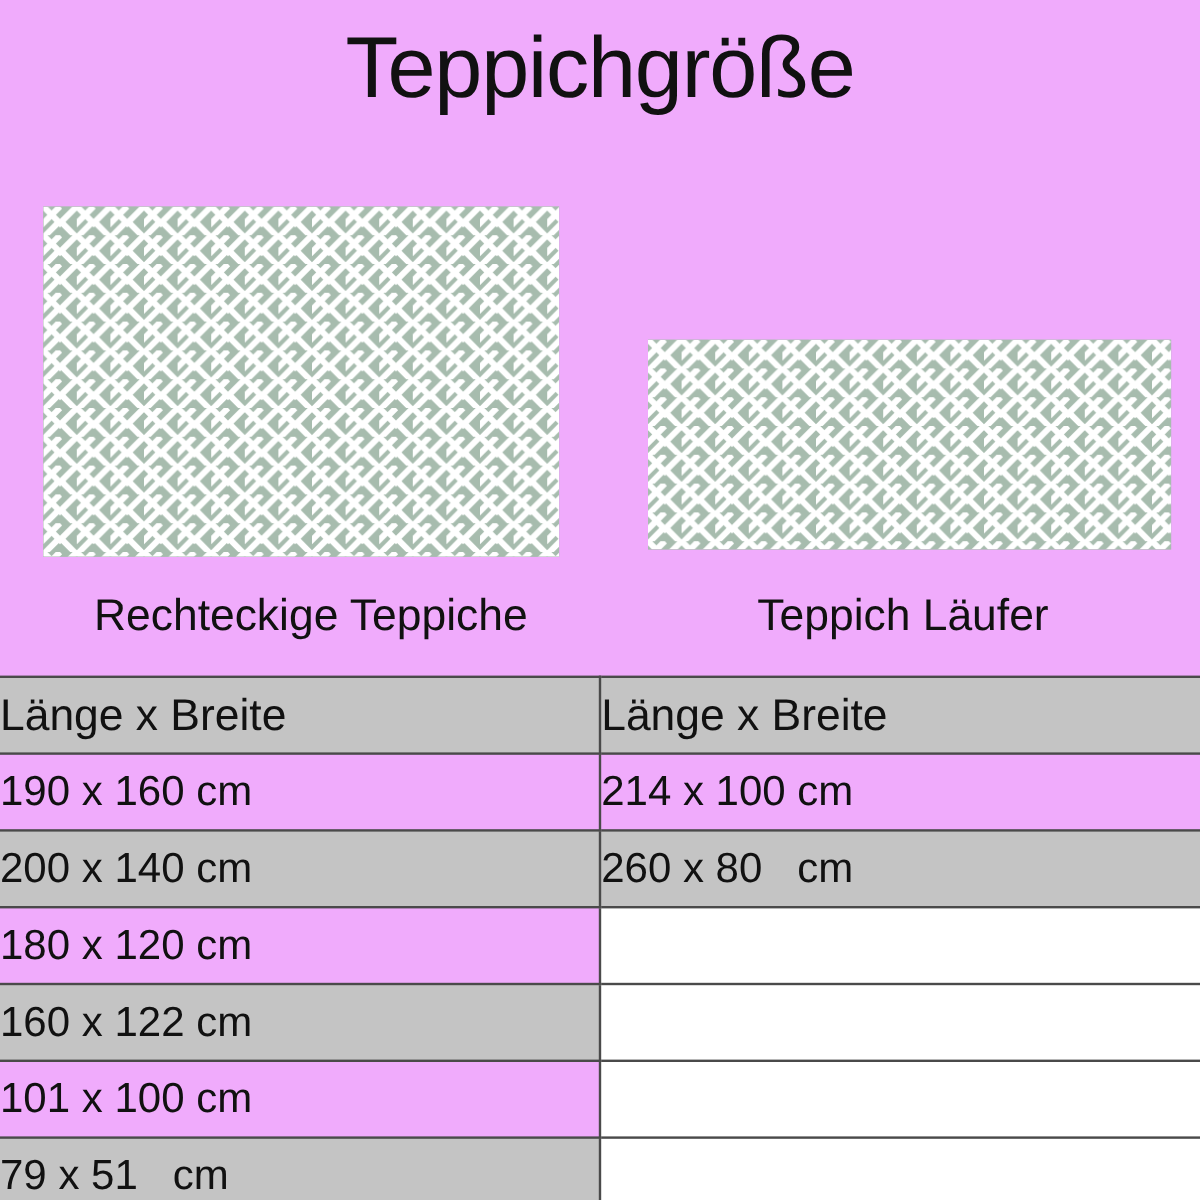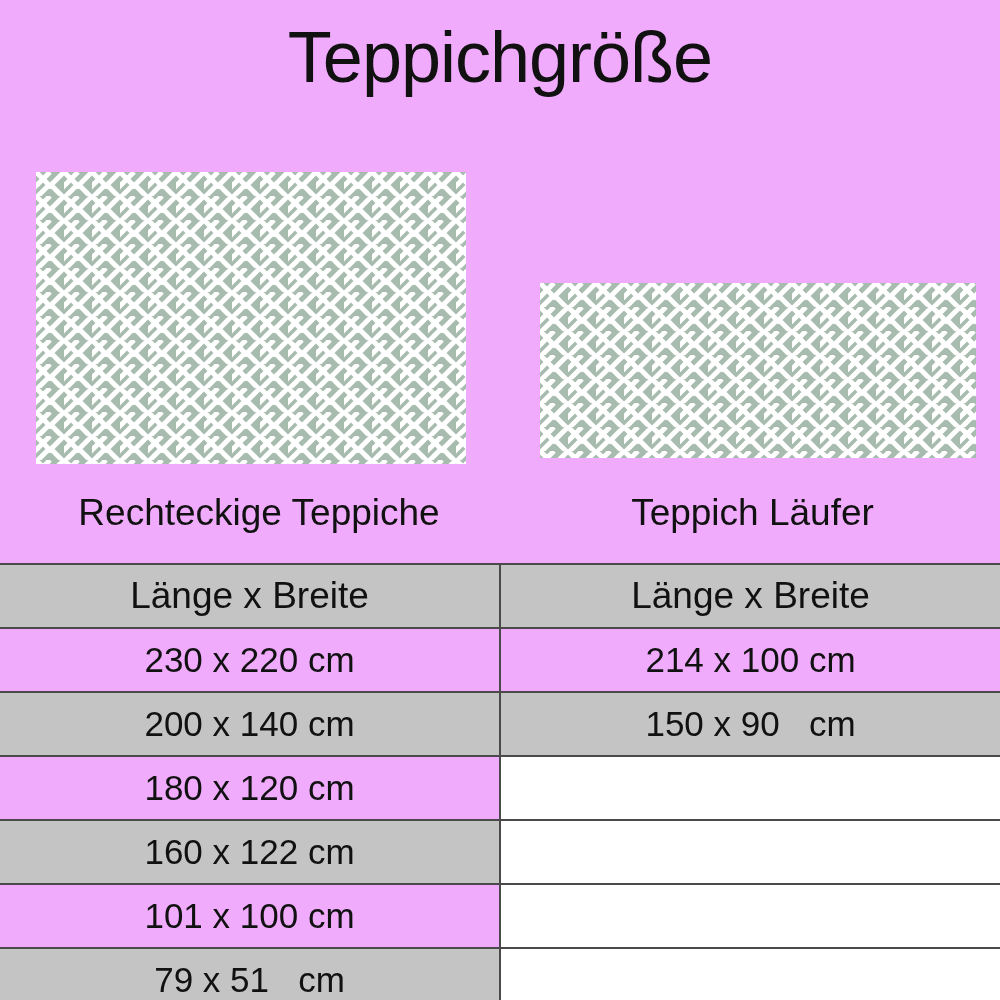--- a/index.html
+++ b/index.html
@@ -85,21 +85,20 @@
     position: absolute;
     left: 0;
     top: 563px;
     width: 1000px;
     border-collapse: collapse;
     table-layout: fixed;
   }
   #size-table td {
     height: 62px;
     border: 2px solid #4a4a4a;
-    text-align: center;
     vertical-align: middle;
     font-size: 35px;
     color: #111111;
     padding: 0;
     white-space: pre;
   }
   #size-table td:first-child { border-left: none; }
   #size-table td:last-child { border-right: none; }
   #size-table tr:first-child td { border-top: 2px solid #4a4a4a; }
   #size-table tr.shaded td {
@@ -153,26 +152,26 @@
   <div class="caption" id="caption-runner">Teppich Läufer</div>
   <div class="caption" id="caption-rect">Rechteckige Teppiche</div>
 
   <table id="size-table">
     <tbody>
       <tr class="head">
         <td>Länge x Breite</td>
         <td>Länge x Breite</td>
       </tr>
       <tr>
-        <td>230 x 220 cm</td>
+        <td>190 x 160 cm</td>
         <td>214 x 100 cm</td>
       </tr>
       <tr class="shaded">
         <td>200 x 140 cm</td>
-        <td>150 x 90   cm</td>
+        <td>260 x 80   cm</td>
       </tr>
       <tr>
         <td>180 x 120 cm</td>
         <td class="empty"></td>
       </tr>
       <tr class="shaded">
         <td>160 x 122 cm</td>
         <td class="empty"></td>
       </tr>
       <tr>

